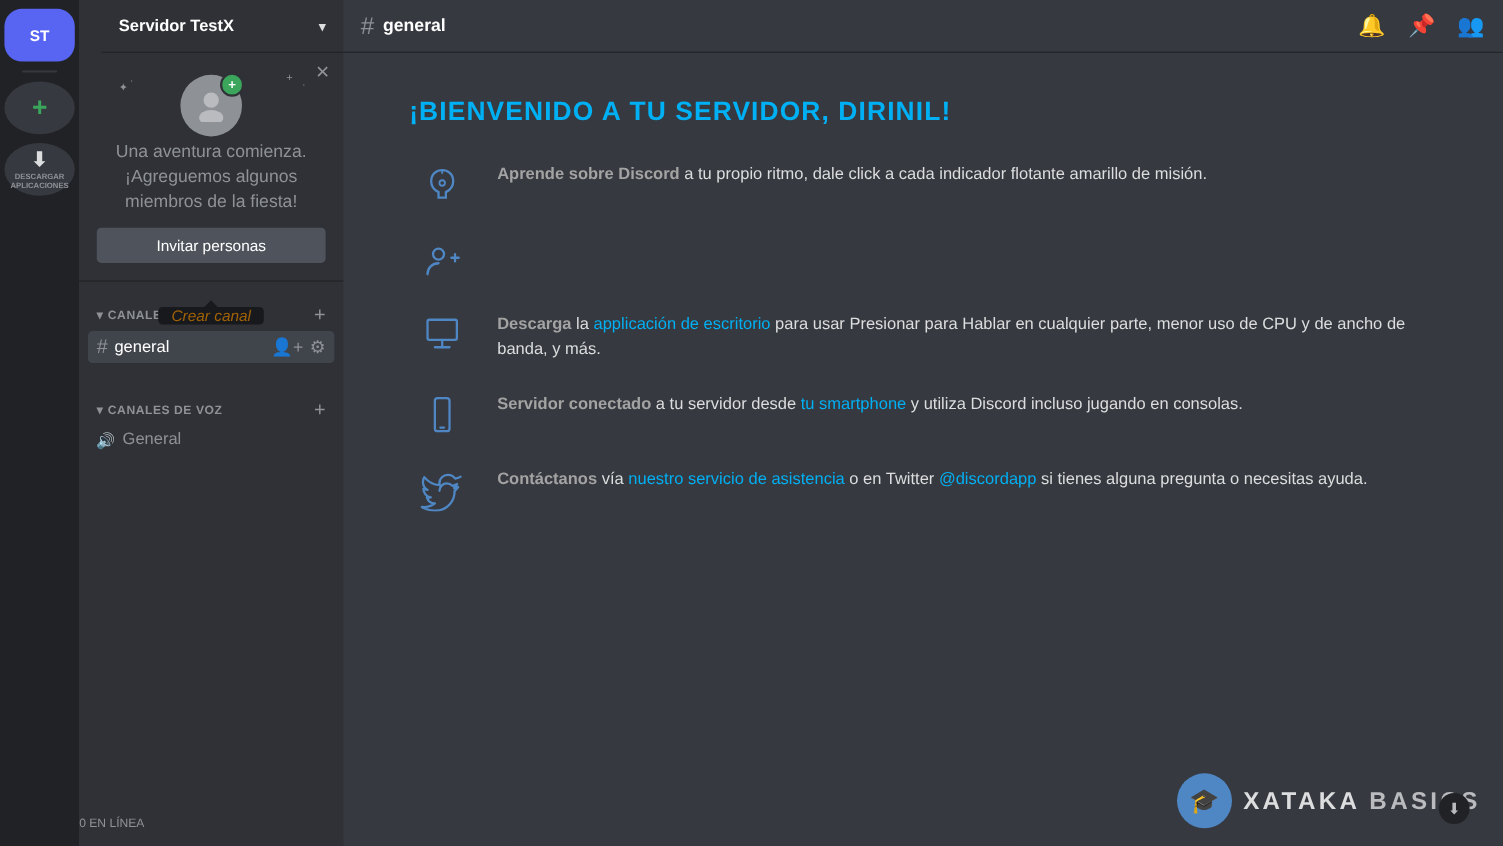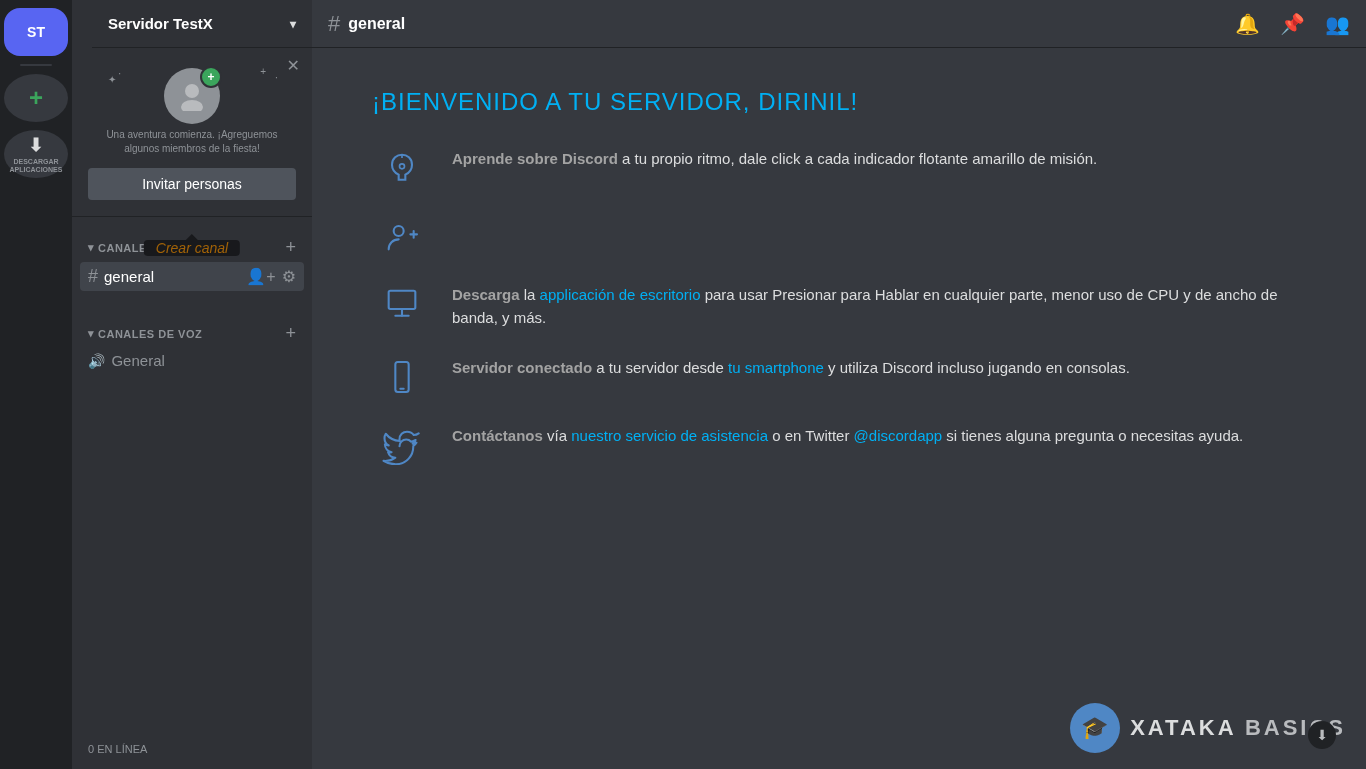--- a/index.html
+++ b/index.html
@@ -144,21 +144,21 @@
       color: white;
       font-weight: bold;
       border: 2px solid #2f3136;
     }
     .sparkle {
       position: absolute;
       color: #8e9297;
       font-size: 10px;
     }
     .invite-text {
-      font-size: 10px;
+      font-size: 16px;
       color: #8e9297;
       text-align: center;
       line-height: 1.4;
       margin: 4px 0 12px;
     }
     .invite-button {
       width: 100%;
       padding: 8px;
       background: #4f545c;
       border: none;
@@ -300,21 +300,21 @@
     }
 
     
     .welcome-area {
       flex: 1;
       padding: 40px 60px;
       overflow-y: auto;
     }
     .welcome-title {
       font-size: 24px;
-      font-weight: 400;
+      font-weight: 700;
       color: #00b0f4;
       text-transform: uppercase;
       letter-spacing: 1px;
       margin-bottom: 32px;
       text-align: left;
     }
 
     .feature-list {
       display: flex;
       flex-direction: column;
@@ -480,21 +480,21 @@
         <span>CANALES DE VOZ</span>
       </span>
       <span class="category-add">+</span>
     </div>
     <div class="channel-item">
       <span class="channel-speaker">🔊</span>
       <span>General</span>
     </div>
   </div>
 
-  <div style="margin-top: auto; padding: 12px 16px;">
+  <div style="margin-top: auto; padding: 12px 0;">
     <span class="online-count">0 EN LÍNEA</span>
   </div>
 </div>
 
 <div class="main-content">
 
   <div class="channel-header">
     <span class="channel-header-hash">#</span>
     <span class="channel-header-name">general</span>
     <div class="header-icons">

